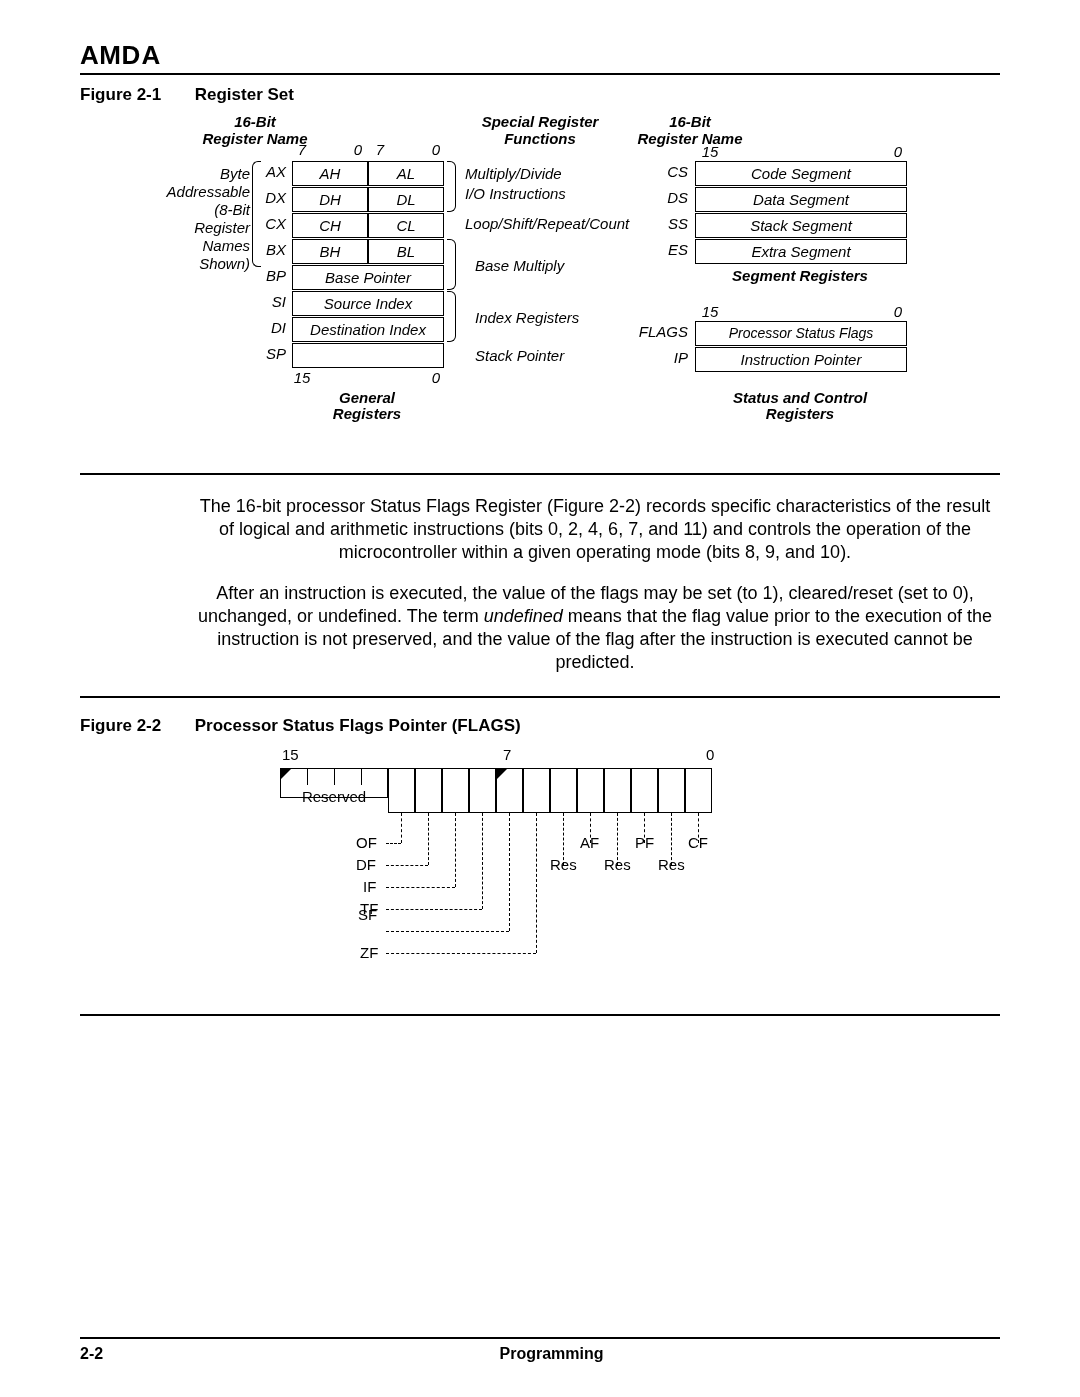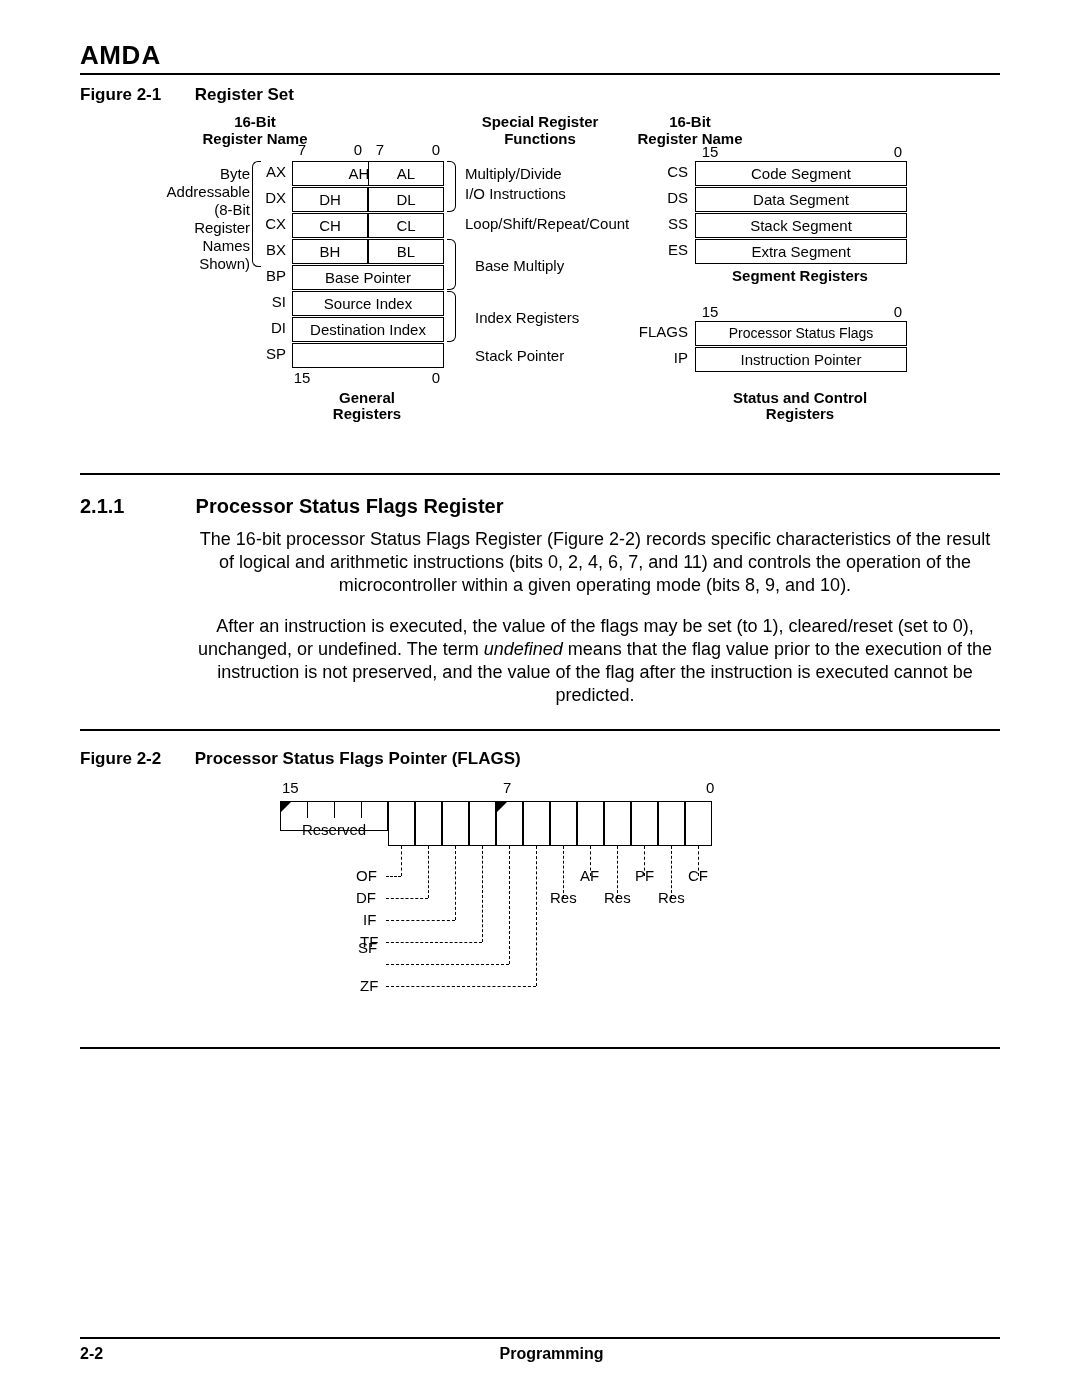--- a/index.html
+++ b/index.html
@@ -73,20 +73,21 @@
   }
   .footer .page-num { float:left; }
   .footer .chap { text-align:center; }
   
   .fig1 {
     position: relative;
     width: 920px;
     height: 330px;
     margin: 0 auto;
     font-size: 15px;
+    font-style: italic;
   }
   .fig1 * { position:absolute; }
   .lbl-b { font-weight: bold; text-align:center; }
   .lbl { text-align:center; }
   .lbl-r { text-align:right; }
   .cell {
     border: 1px solid #000;
     background:#fff;
     text-align:center;
     line-height: 23px;
@@ -157,21 +158,21 @@
     <div class="lbl-r" style="left:180px; top:154px; width:26px;">BP</div>
     <div class="lbl-r" style="left:180px; top:180px; width:26px;">SI</div>
     <div class="lbl-r" style="left:180px; top:206px; width:26px;">DI</div>
     <div class="lbl-r" style="left:180px; top:232px; width:26px;">SP</div>
 
     <div class="lbl" style="left:212px; top:28px; width:20px;">7</div>
     <div class="lbl" style="left:268px; top:28px; width:20px;">0</div>
     <div class="lbl" style="left:290px; top:28px; width:20px;">7</div>
     <div class="lbl" style="left:346px; top:28px; width:20px;">0</div>
 
-    <div class="cell" style="left:212px; top:48px;  width:74px;padding-left:29px;">AH</div>
+    <div class="cell" style="left:212px; top:48px;  width:74px;">AH</div>
     <div class="cell" style="left:288px; top:48px;  width:74px;">AL</div>
     <div class="cell" style="left:212px; top:74px;  width:74px;">DH</div>
     <div class="cell" style="left:288px; top:74px;  width:74px;">DL</div>
     <div class="cell" style="left:212px; top:100px; width:74px;">CH</div>
     <div class="cell" style="left:288px; top:100px; width:74px;">CL</div>
     <div class="cell" style="left:212px; top:126px; width:74px;">BH</div>
     <div class="cell" style="left:288px; top:126px; width:74px;">BL</div>
 
     <div class="cell" style="left:212px; top:152px; width:150px;">Base Pointer</div>
     <div class="cell" style="left:212px; top:178px; width:150px;">Source Index</div>
@@ -218,24 +219,20 @@
     <div class="lbl-r" style="left:540px; top:210px; width:68px;">FLAGS</div>
     <div class="lbl-r" style="left:540px; top:236px; width:68px;">IP</div>
     <div class="cell" style="left:615px; top:208px; width:210px; font-size:14px;">Processor Status Flags</div>
     <div class="cell" style="left:615px; top:234px; width:210px;">Instruction Pointer</div>
     <div class="lbl-b" style="left:615px; top:276px; width:210px;">Status and Control</div>
     <div class="lbl-b" style="left:615px; top:292px; width:210px;">Registers</div>
   </div>
 
   <hr class="rule">
 
-  <div class="sect-head">
-    <span class="sect-num">2.1.1</span>
-    <span>Processor Status Flags Register</span>
-  </div>
 
   <div class="body-indent">
     <p class="para">The 16-bit processor Status Flags Register (Figure 2-2) records specific characteristics of the result of logical and arithmetic instructions (bits 0, 2, 4, 6, 7, and 11) and controls the operation of the microcontroller within a given operating mode (bits 8, 9, and 10).</p>
     <p class="para">
       <span>After an instruction is executed, the value of the flags may be set (to 1), cleared/reset (set to 0), unchanged, or undefined. The term </span><span class="ital">undefined </span><span>means that the flag value prior to the execution of the instruction is not preserved, and the value of the flag after the instruction is executed cannot be predicted.</span>
     </p>
   </div>
 
   <hr class="rule2">
 

